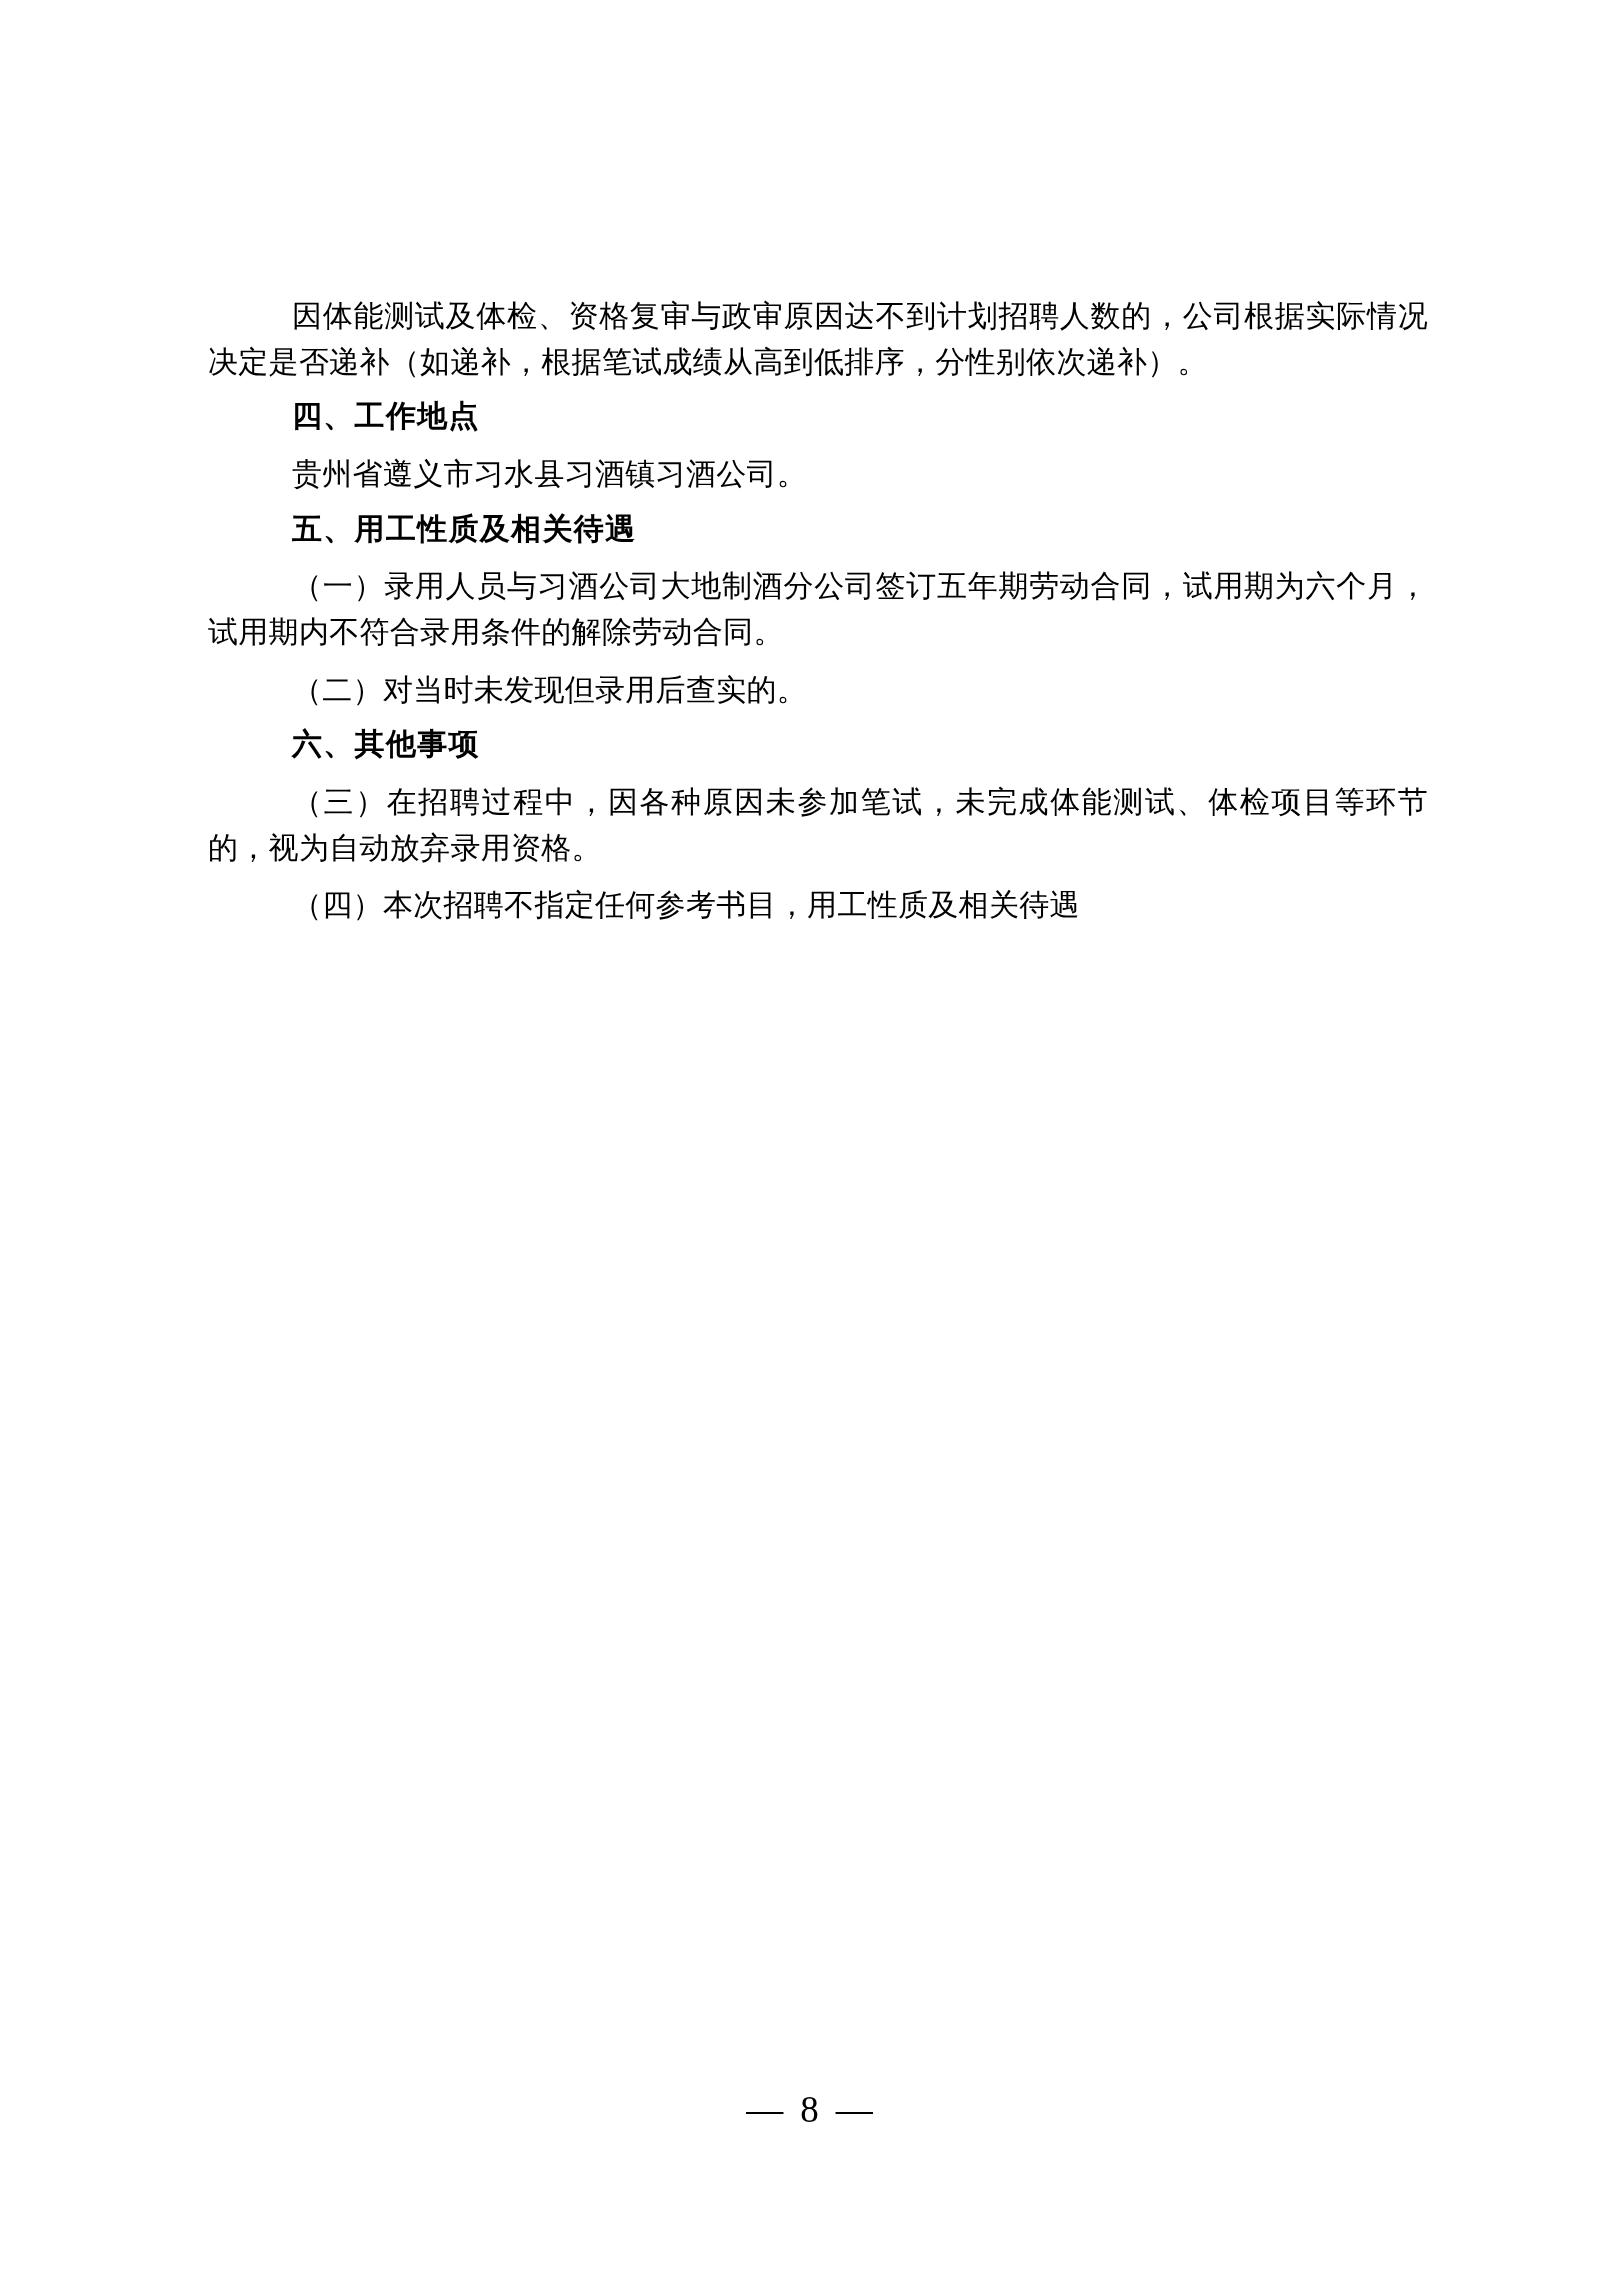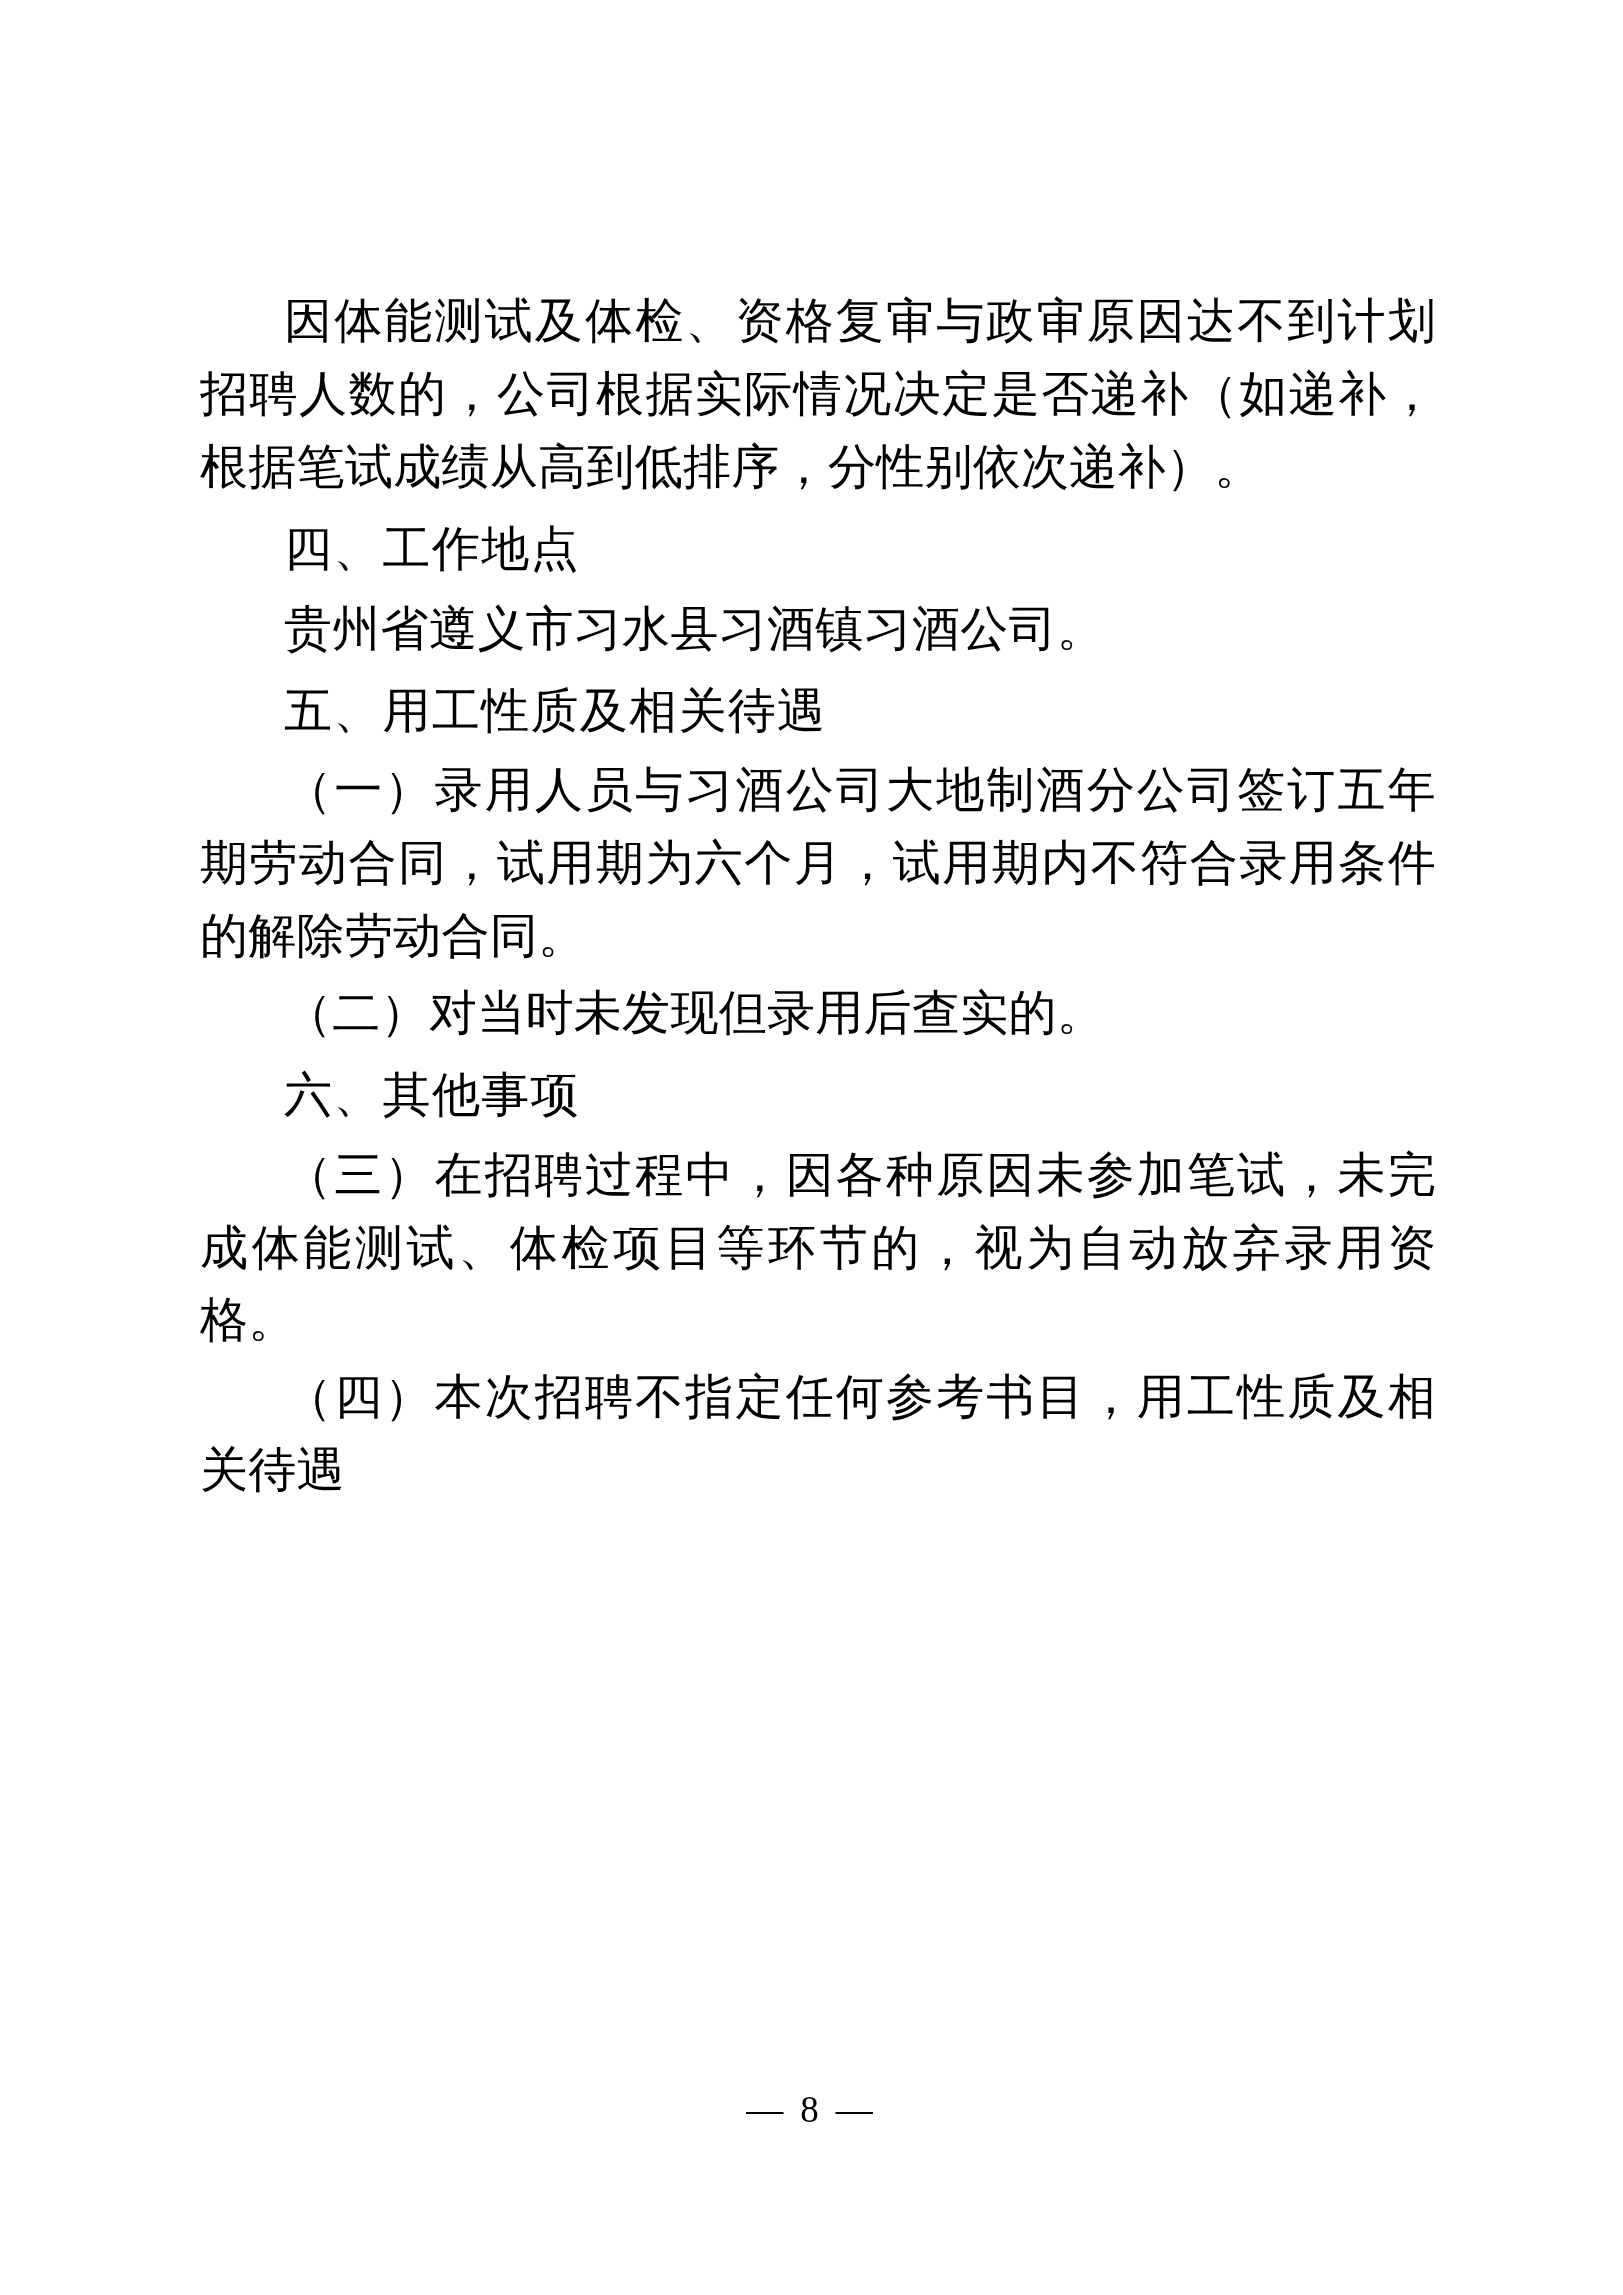--- a/index.html
+++ b/index.html
@@ -21,34 +21,34 @@
     left: 0;
     width: 1623px;
     height: 2295px;
     box-sizing: border-box;
     padding: 281px 164px 0 196px;
   }
   .doc-body {
     width: 1244px;
   }
   p {
-    margin: 4px;
-    font-size: 48px;
+    margin: 12px;
+    font-size: 30px;
     line-height: 1.52;
     letter-spacing: 0.3px;
     text-align: justify;
     text-justify: inter-ideograph;
     word-break: break-all;
   }
   .para {
     text-indent: 84px;
     margin-bottom: 3.9px;
   }
   .heading {
-    font-weight: normal;
+    font-weight: bold;
     text-indent: 84px;
     margin-top: 9.2px;
     margin-bottom: 6.5px;
     letter-spacing: 1.3px;
   }
   .footer {
     position: absolute;
     left: 0;
     width: 1623px;
     top: 2088px;

